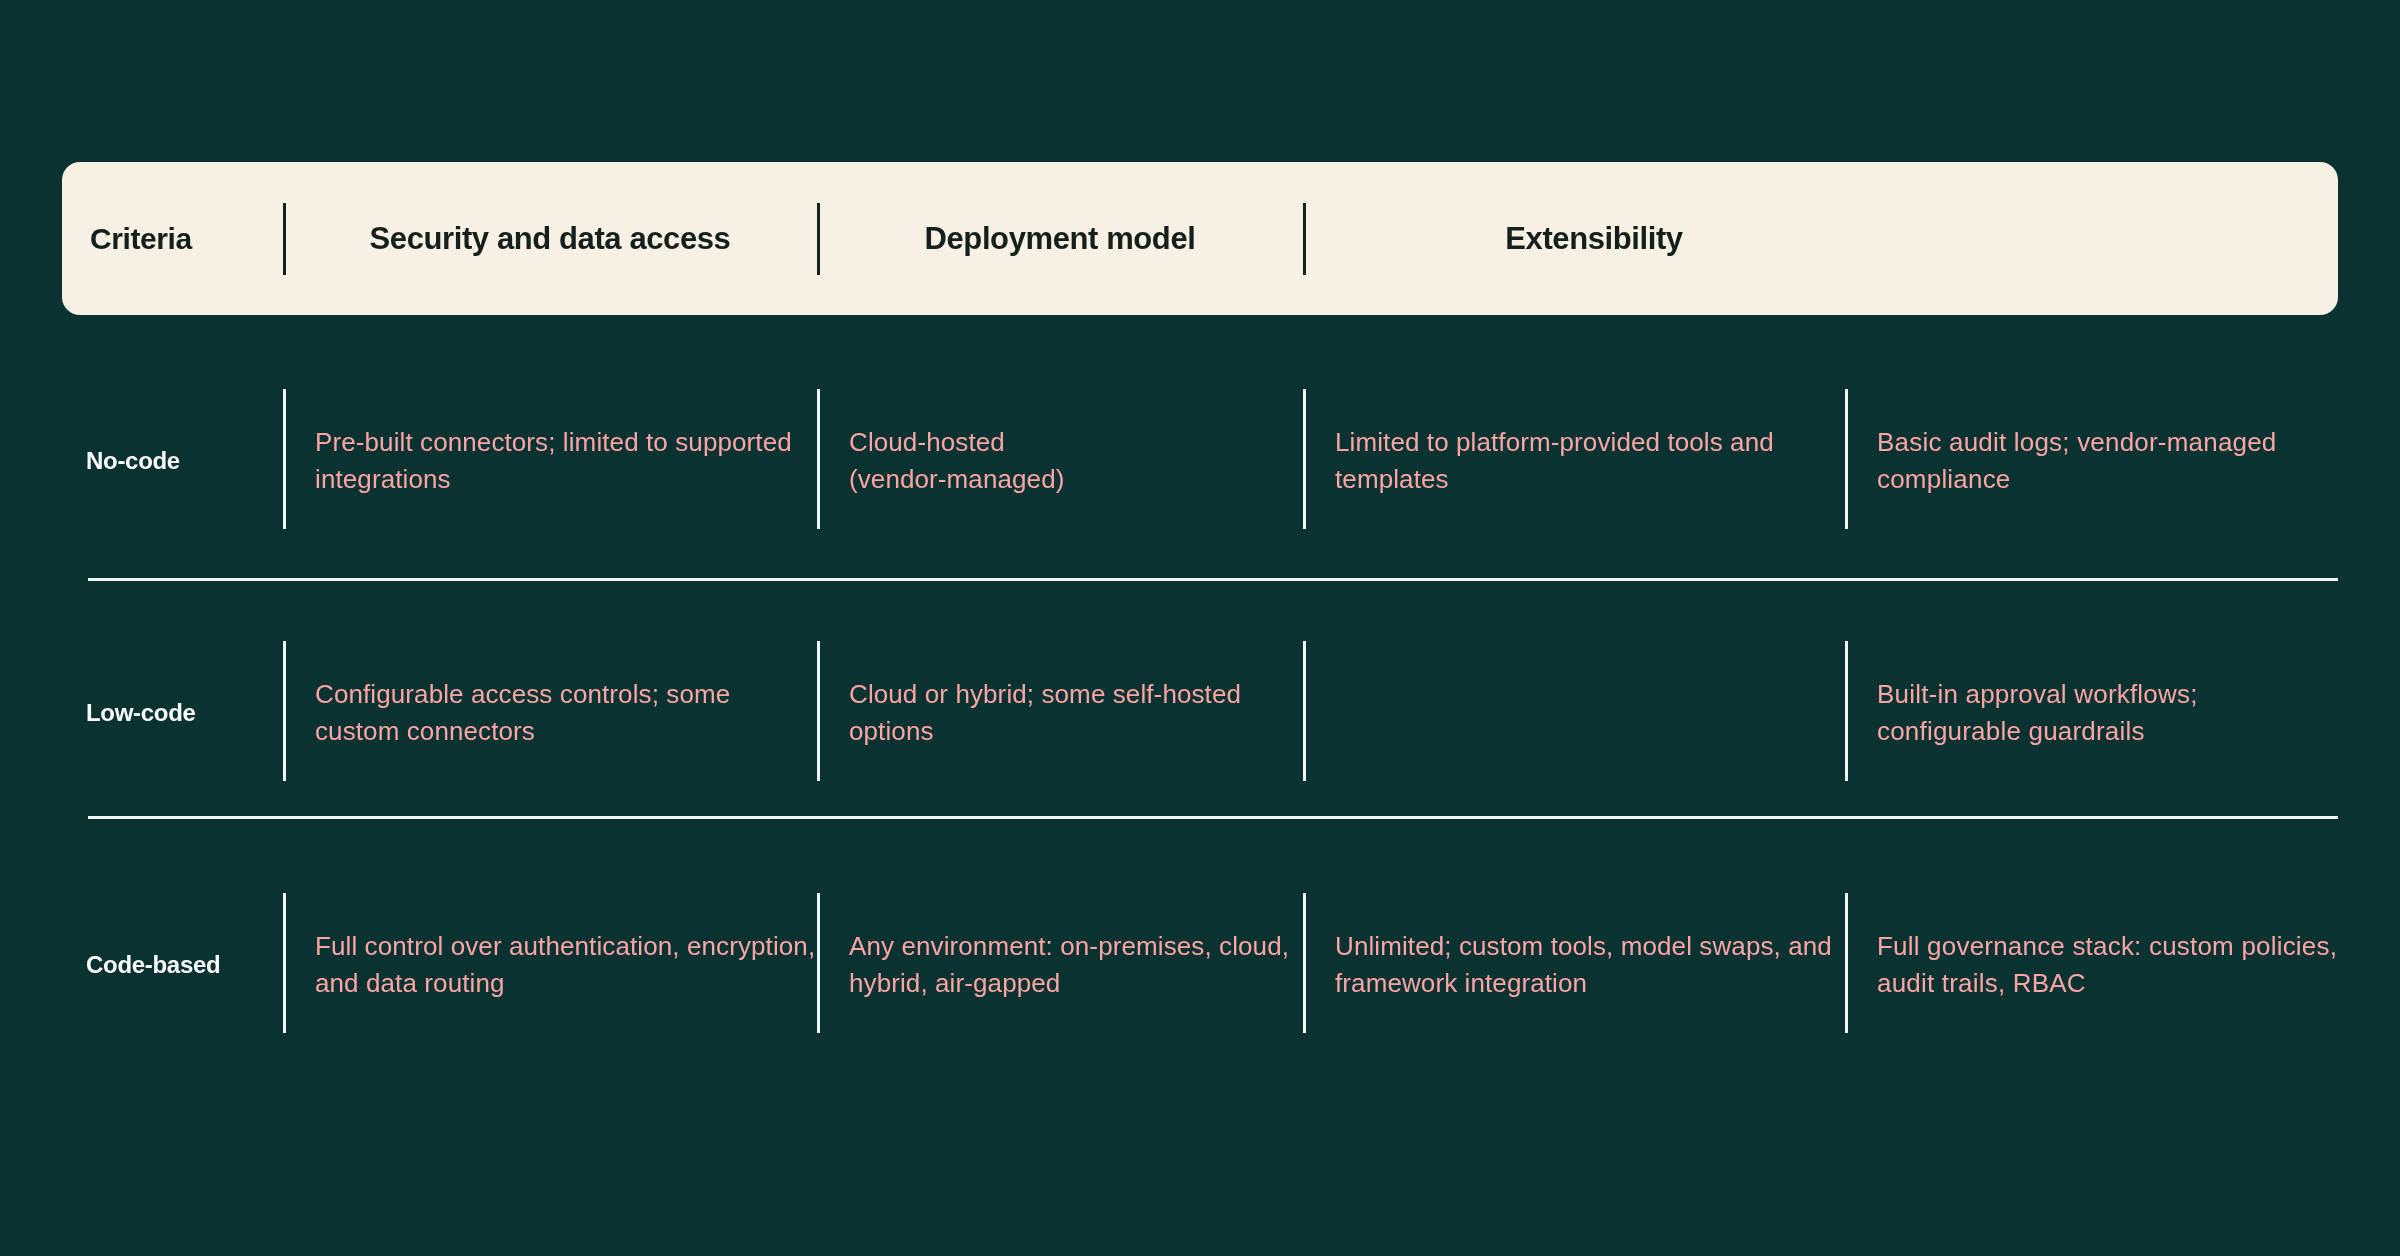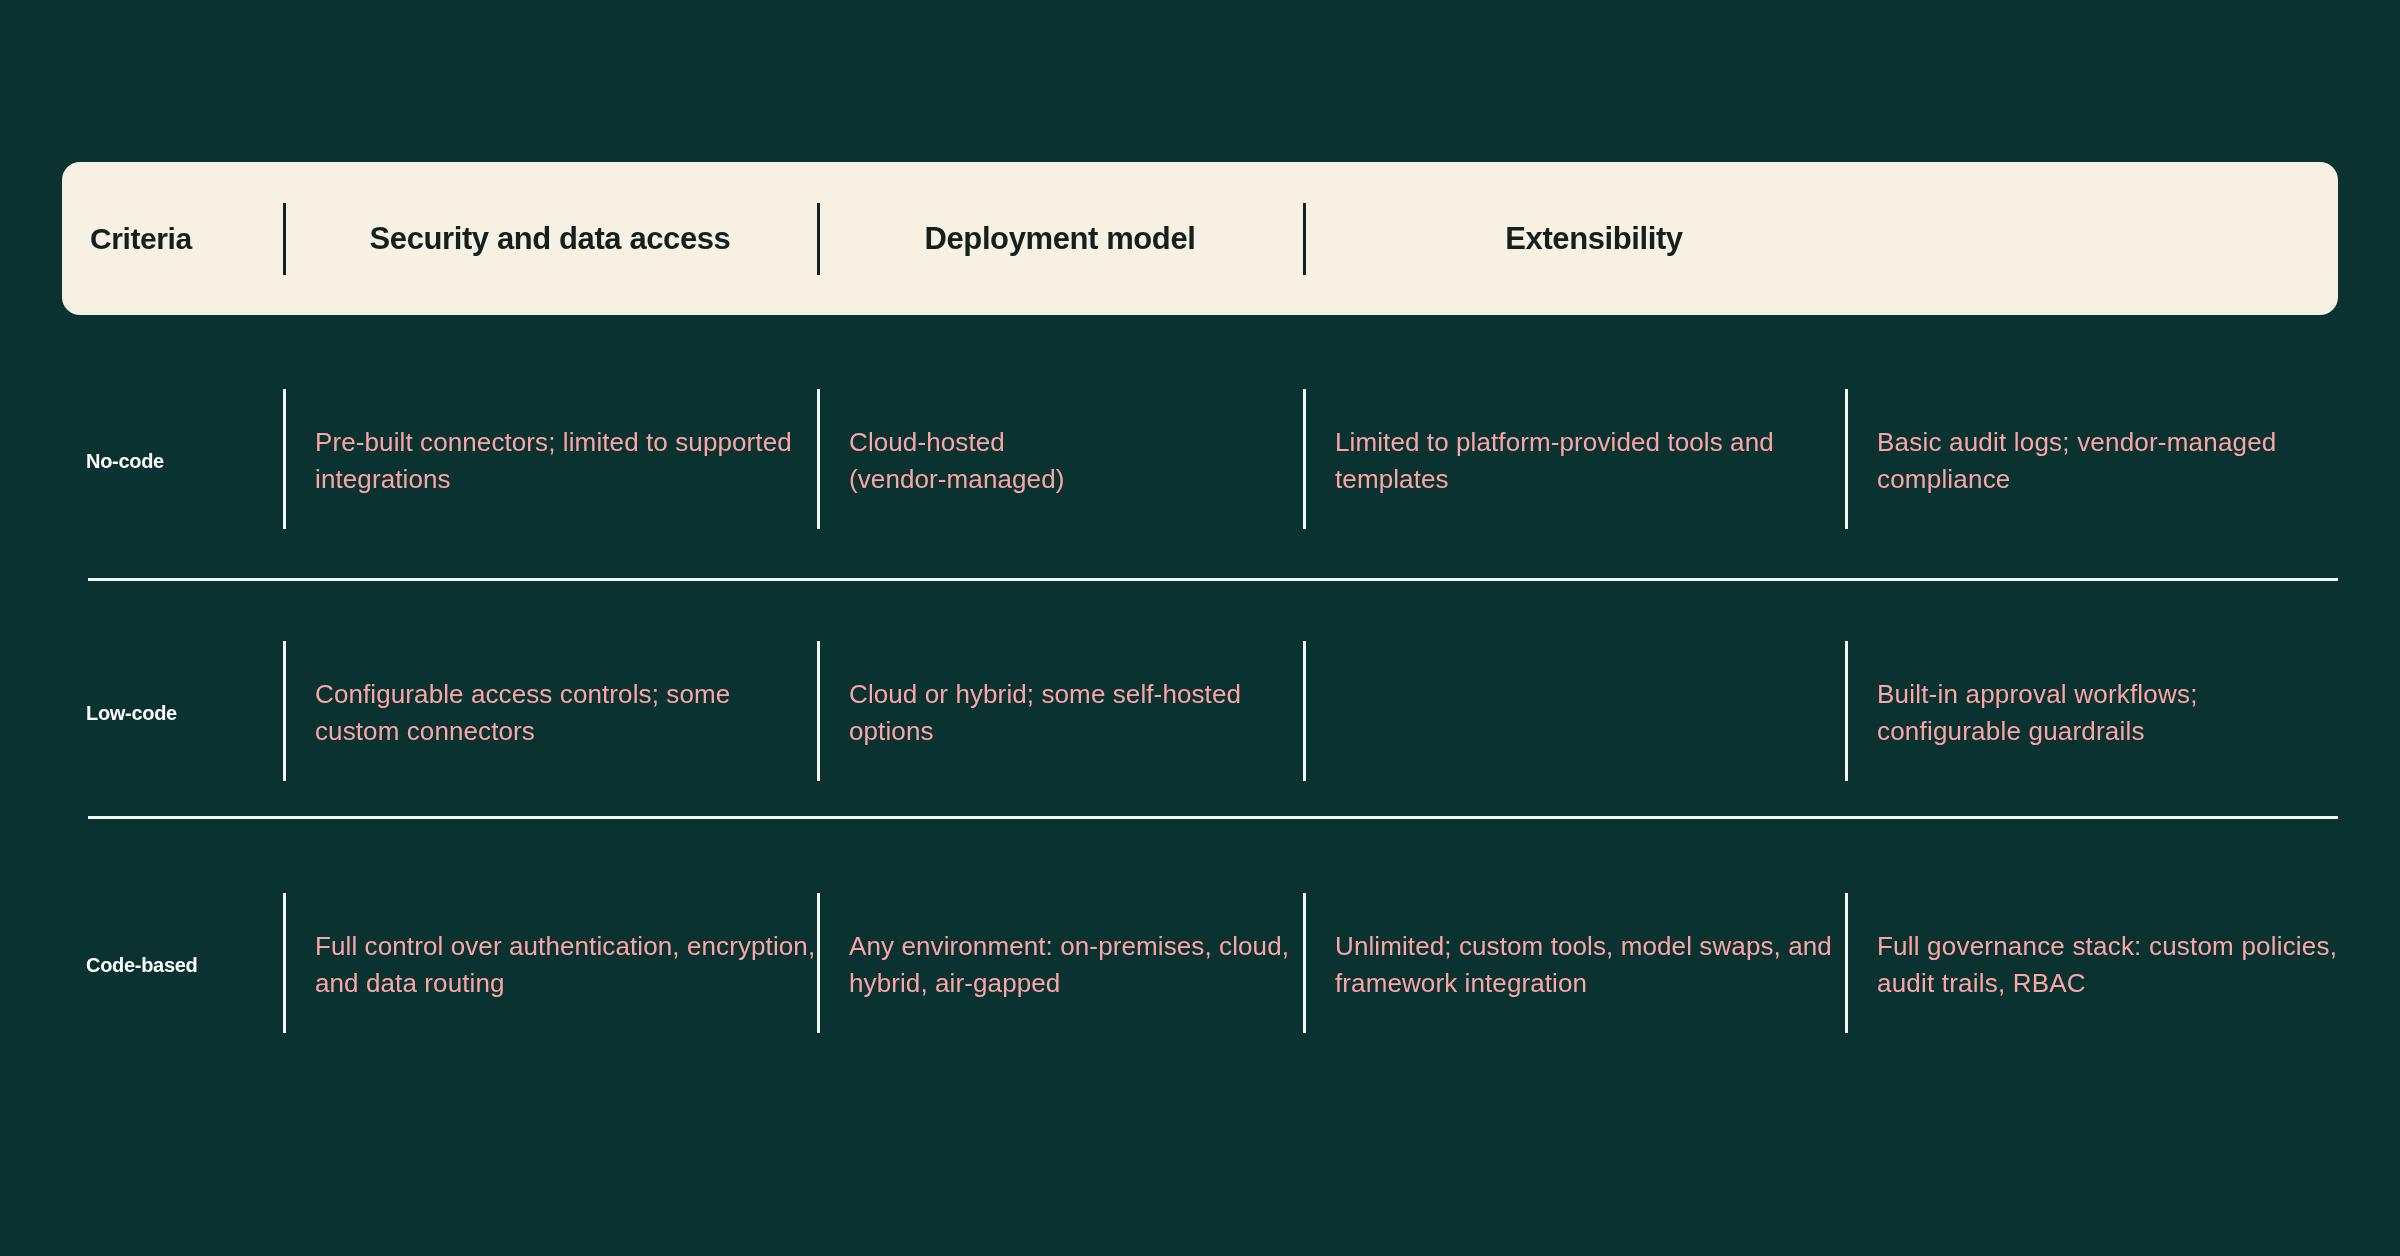--- a/index.html
+++ b/index.html
@@ -98,21 +98,21 @@
     top:50%;
     transform:translateY(-50%);
     width:3px;
     height:140px;
     background:#F2F6F2;
   }
 
   .row-label {
     font-family:"Liberation Sans", sans-serif;
     font-weight:bold;
-    font-size:20px;
+    font-size:24px;
     letter-spacing:-0.3px;
     color:#FFFFFF;
     white-space:nowrap;
     text-align:right;
   }
 
   .cell-text {
     font-family:"Liberation Sans", sans-serif;
     font-weight:normal;
     font-size:26px;

